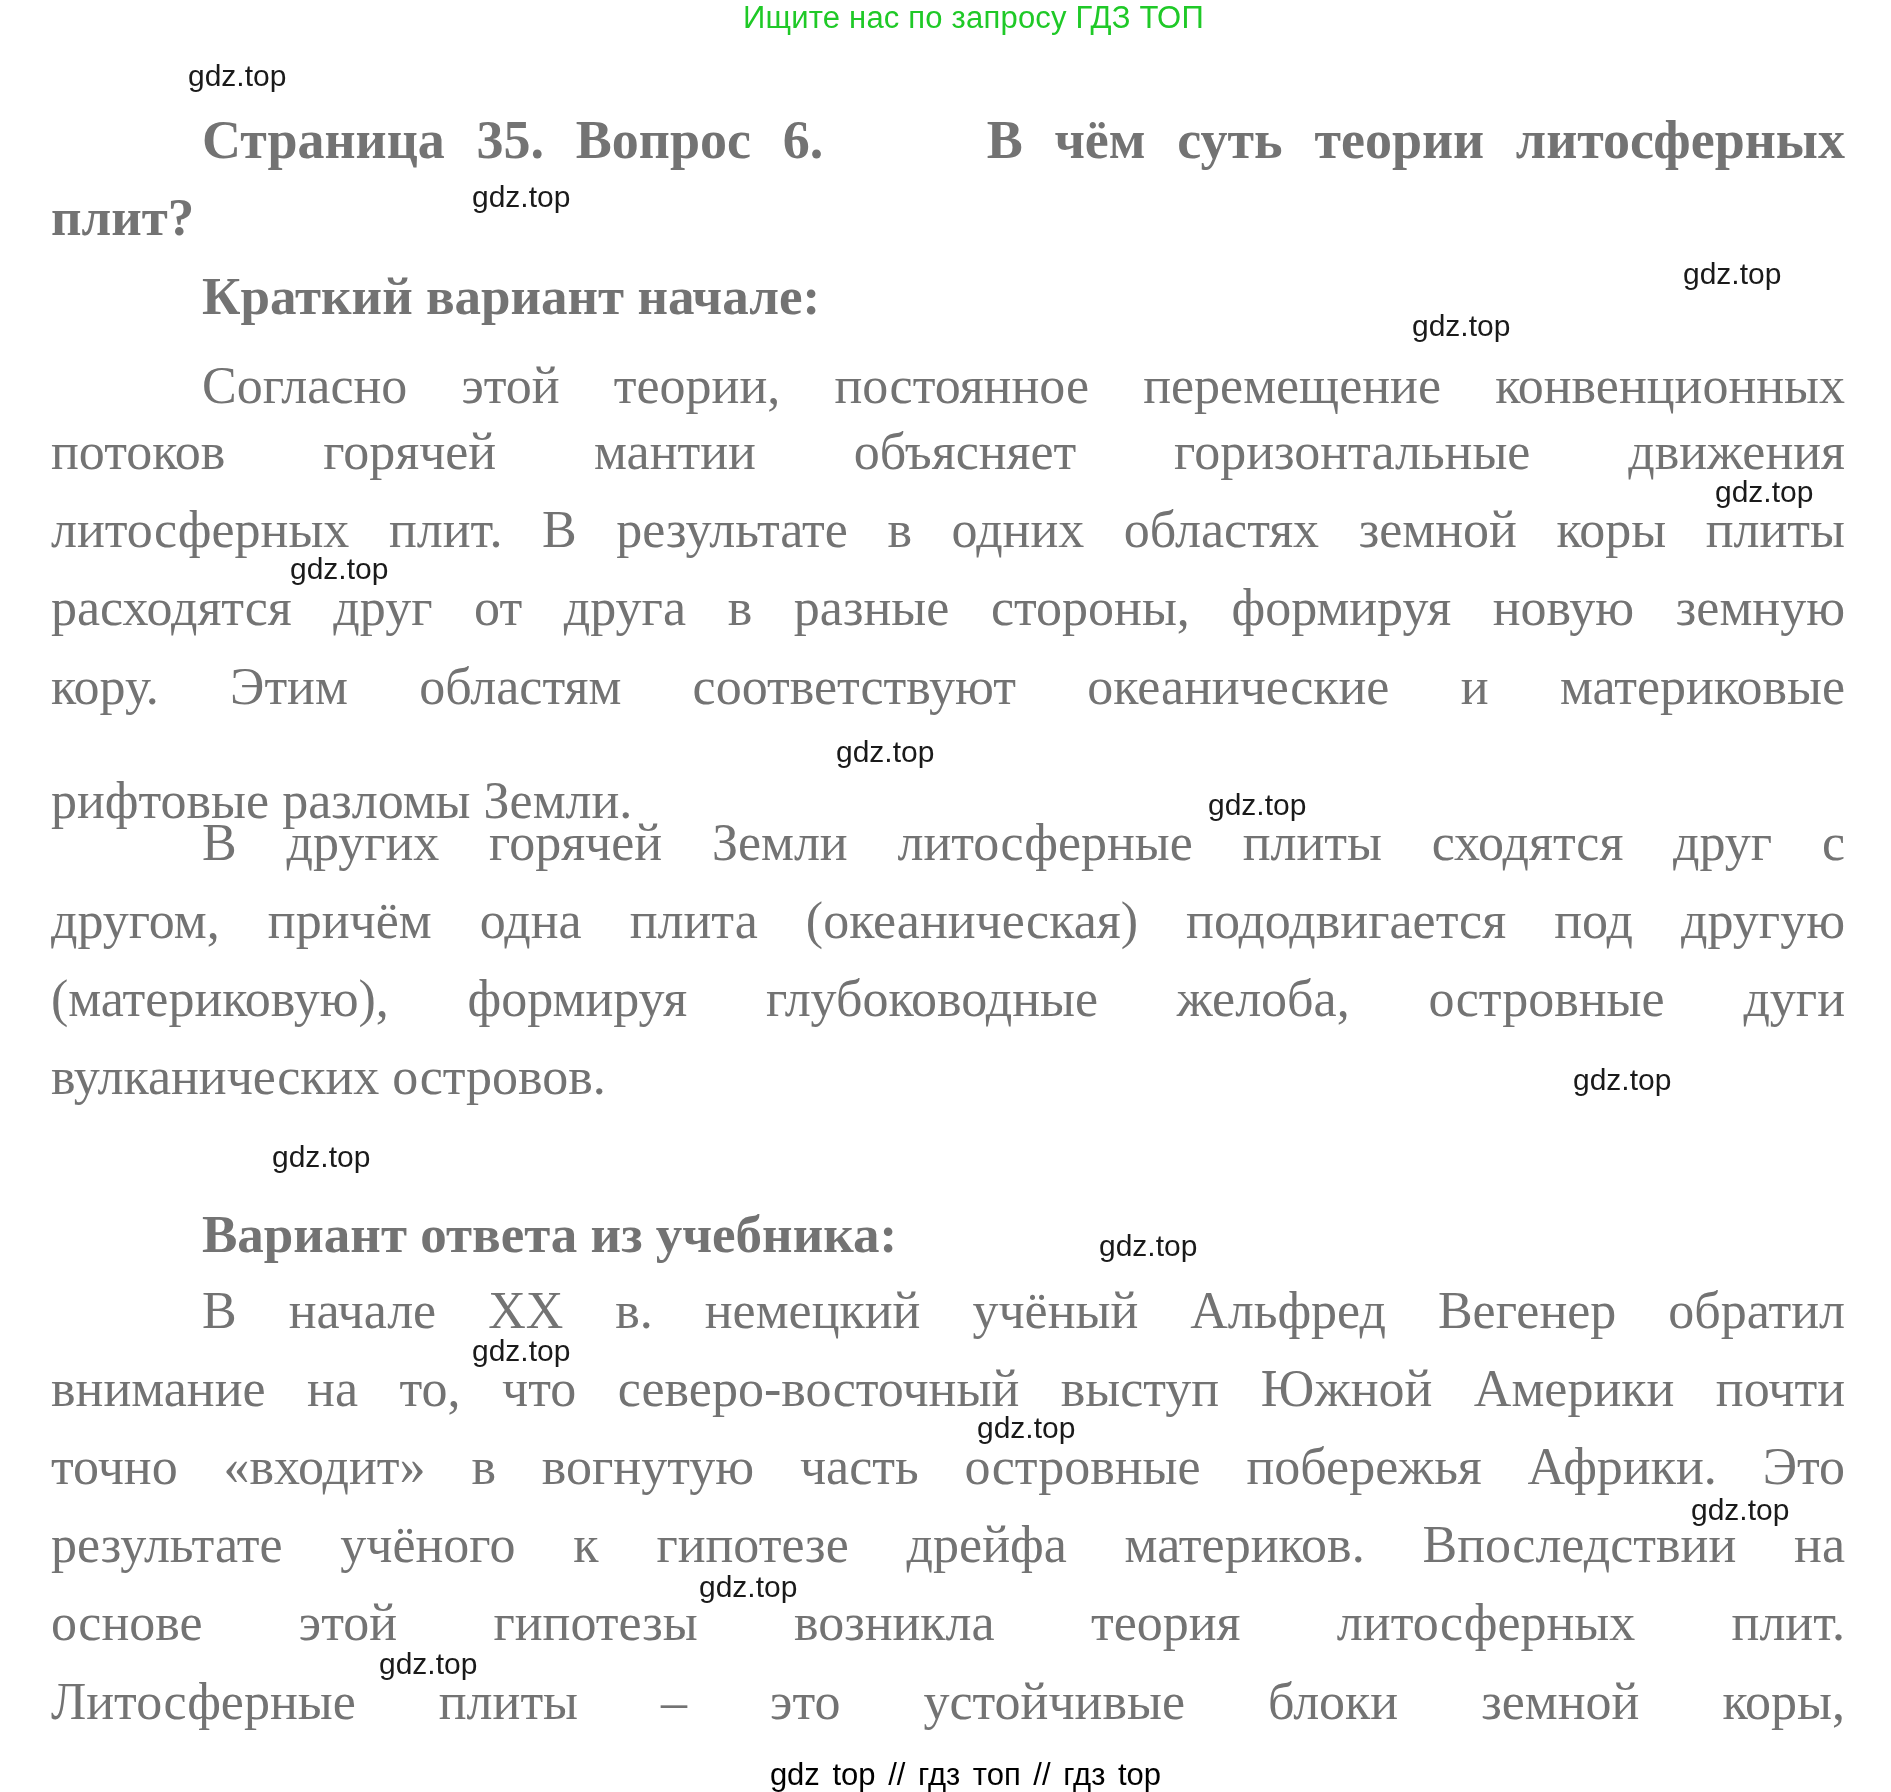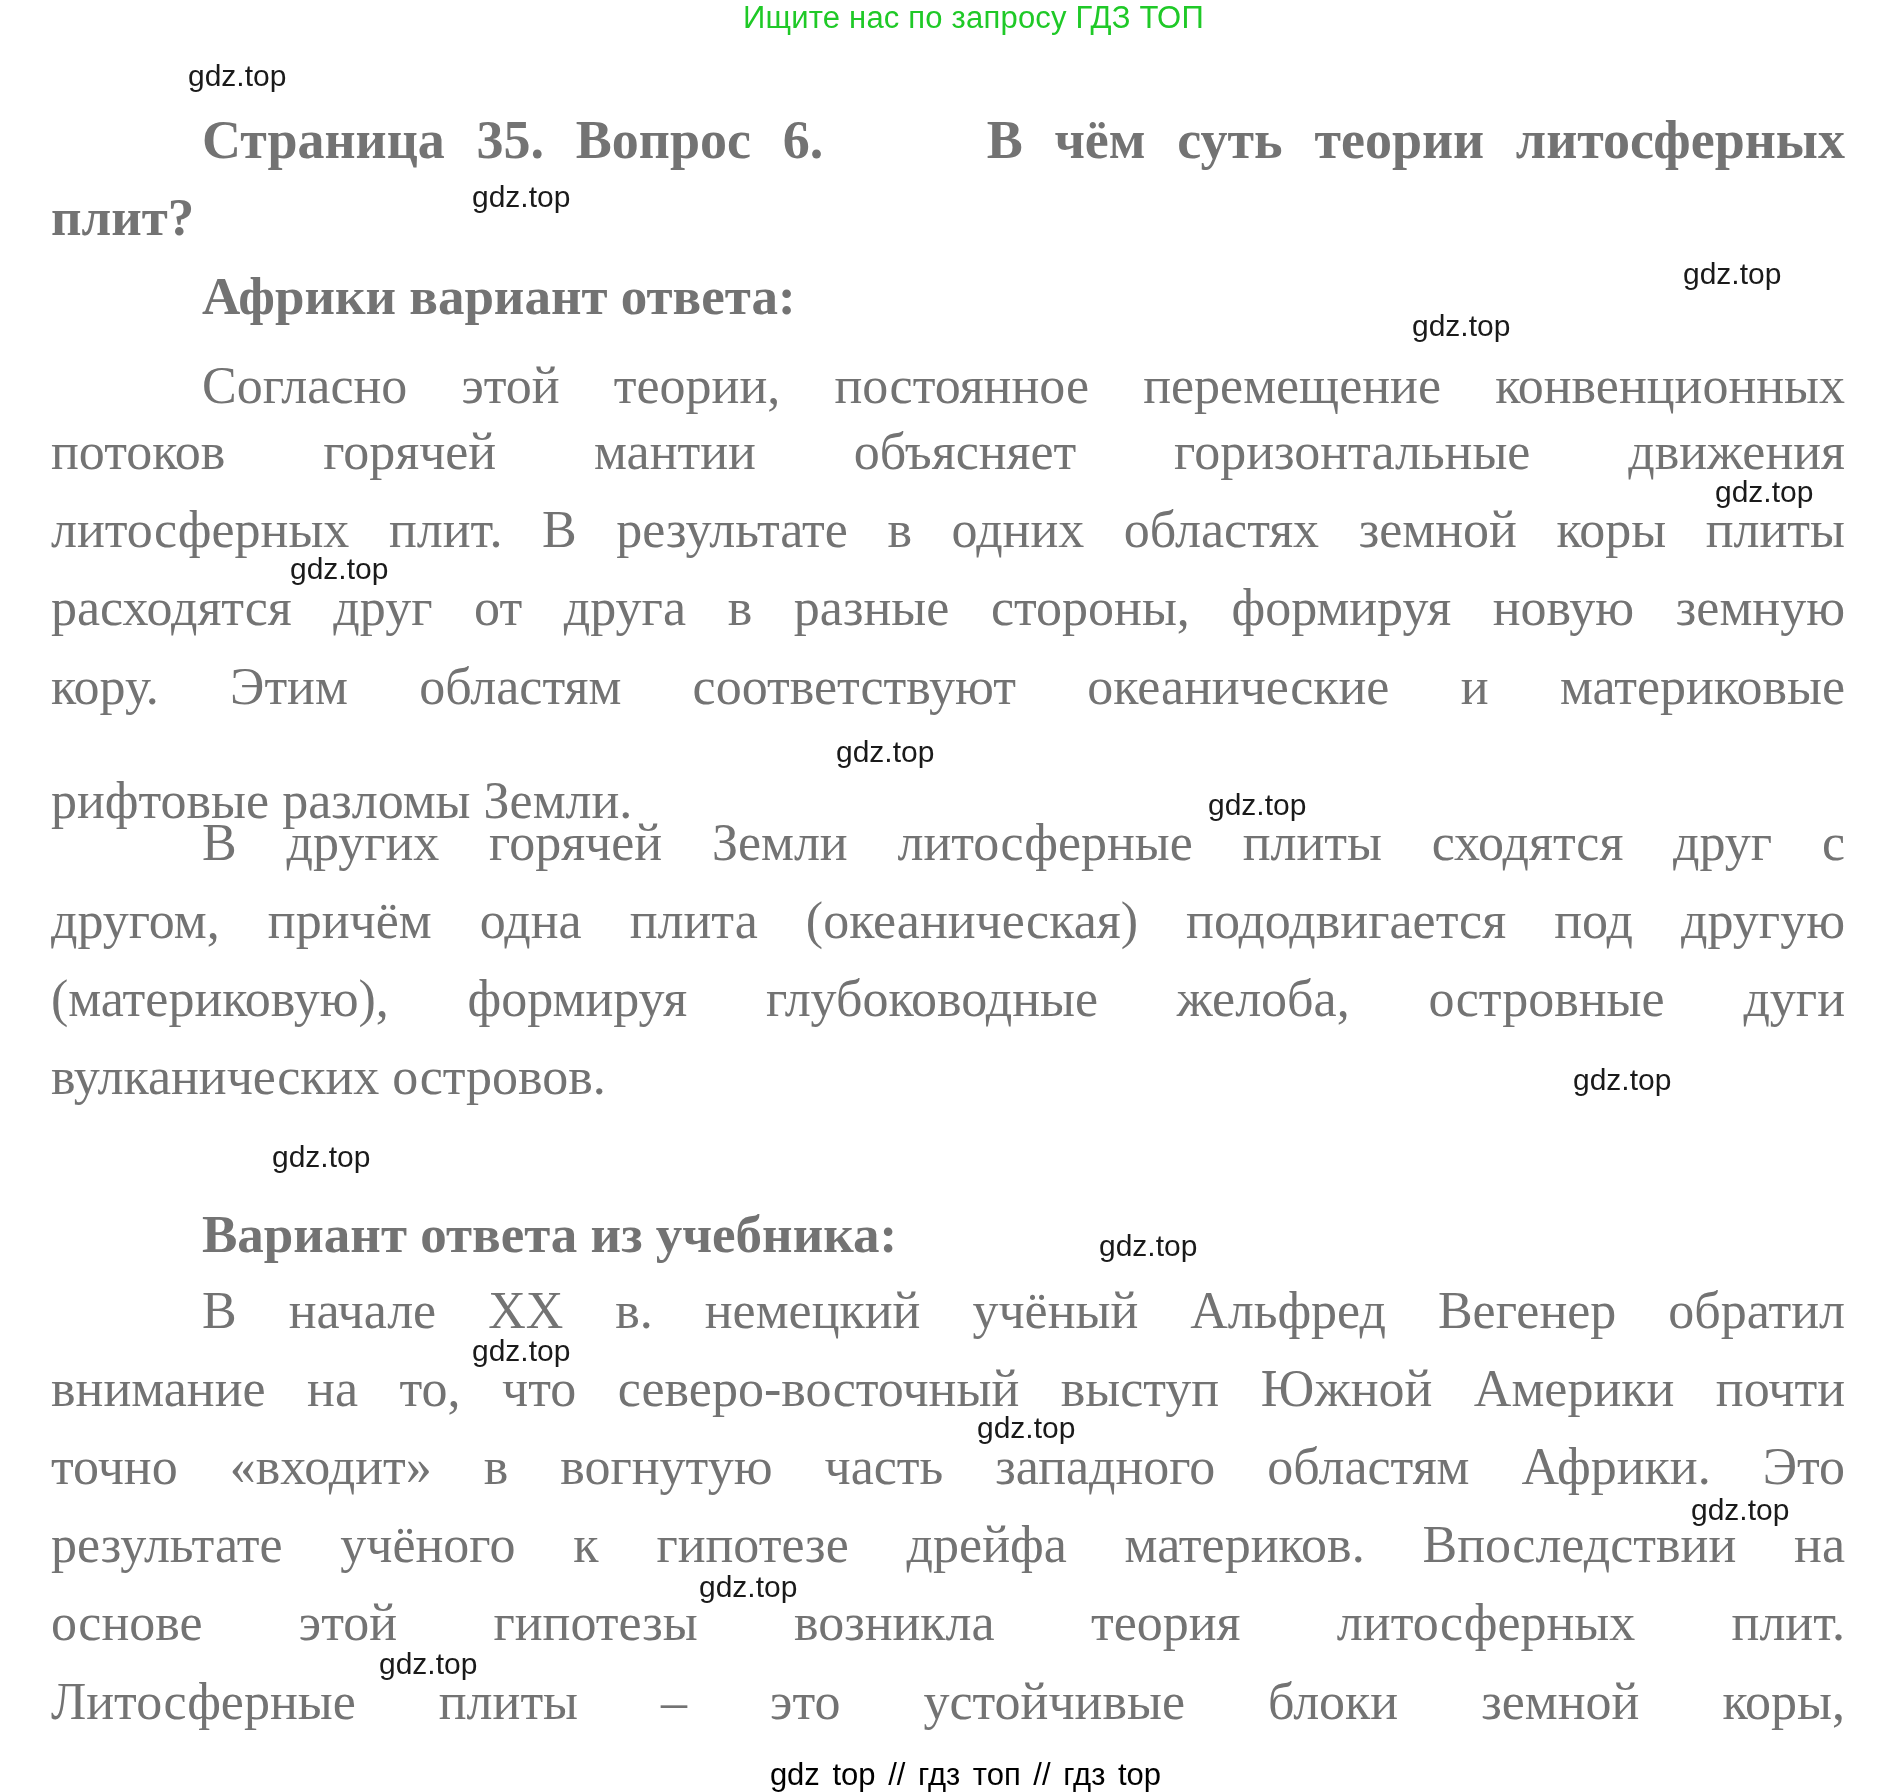--- a/index.html
+++ b/index.html
@@ -36,39 +36,39 @@
 
 <div class="banner">Ищите нас по запросу ГДЗ ТОП</div>
 
 <div class="line title-line indent" style="top:101px;">
   <span>Страница 35. Вопрос 6.</span>
   <span style="display:inline-block;width:100px;"></span>
   <span>В чём суть теории литосферных</span>
 </div>
 <div class="line heading" style="top:178px;">плит?</div>
 
-<div class="line heading indent" style="top:257px;">Африки вариант ответа:</div>
+<div class="line heading indent" style="top:257px;">Краткий вариант начале:</div>
 
 <div class="line body-line indent" style="top:347px;">Согласно этой теории, постоянное перемещение конвенционных</div>
 <div class="line body-line" style="top:413px;">потоков горячей мантии объясняет горизонтальные движения</div>
 <div class="line body-line" style="top:491px;">литосферных плит. В результате в одних областях земной коры плиты</div>
 <div class="line body-line" style="top:569px;">расходятся друг от друга в разные стороны, формируя новую земную</div>
 <div class="line body-line" style="top:648px;">кору. Этим областям соответствуют океанические и материковые</div>
 <div class="line body-line last" style="top:762px;">рифтовые разломы Земли.</div>
 
 <div class="line body-line indent" style="top:804px;">В других горячей Земли литосферные плиты сходятся друг с</div>
 <div class="line body-line" style="top:882px;">другом, причём одна плита (океаническая) пододвигается под другую</div>
 <div class="line body-line" style="top:960px;">(материковую), формируя глубоководные желоба, островные дуги</div>
 <div class="line body-line last" style="top:1038px;">вулканических островов.</div>
 
 <div class="line heading indent" style="top:1195px;">Вариант ответа из учебника:</div>
 
 <div class="line body-line indent" style="top:1272px;">В начале XX в. немецкий учёный Альфред Вегенер обратил</div>
 <div class="line body-line" style="top:1350px;">внимание на то, что северо-восточный выступ Южной Америки почти</div>
-<div class="line body-line" style="top:1428px;">точно «входит» в вогнутую часть западного областям Африки. Это</div>
+<div class="line body-line" style="top:1428px;">точно «входит» в вогнутую часть островные побережья Африки. Это</div>
 <div class="line body-line" style="top:1506px;">результате учёного к гипотезе дрейфа материков. Впоследствии на</div>
 <div class="line body-line" style="top:1584px;">основе этой гипотезы возникла теория литосферных плит.</div>
 <div class="line body-line" style="top:1663px;">Литосферные плиты – это устойчивые блоки земной коры,</div>
 
 <div class="wm" style="left:188px;top:59px;">gdz.top</div>
 <div class="wm" style="left:472px;top:180px;">gdz.top</div>
 <div class="wm" style="left:1683px;top:257px;">gdz.top</div>
 <div class="wm" style="left:1412px;top:309px;">gdz.top</div>
 <div class="wm" style="left:1715px;top:475px;">gdz.top</div>
 <div class="wm" style="left:290px;top:552px;">gdz.top</div>

